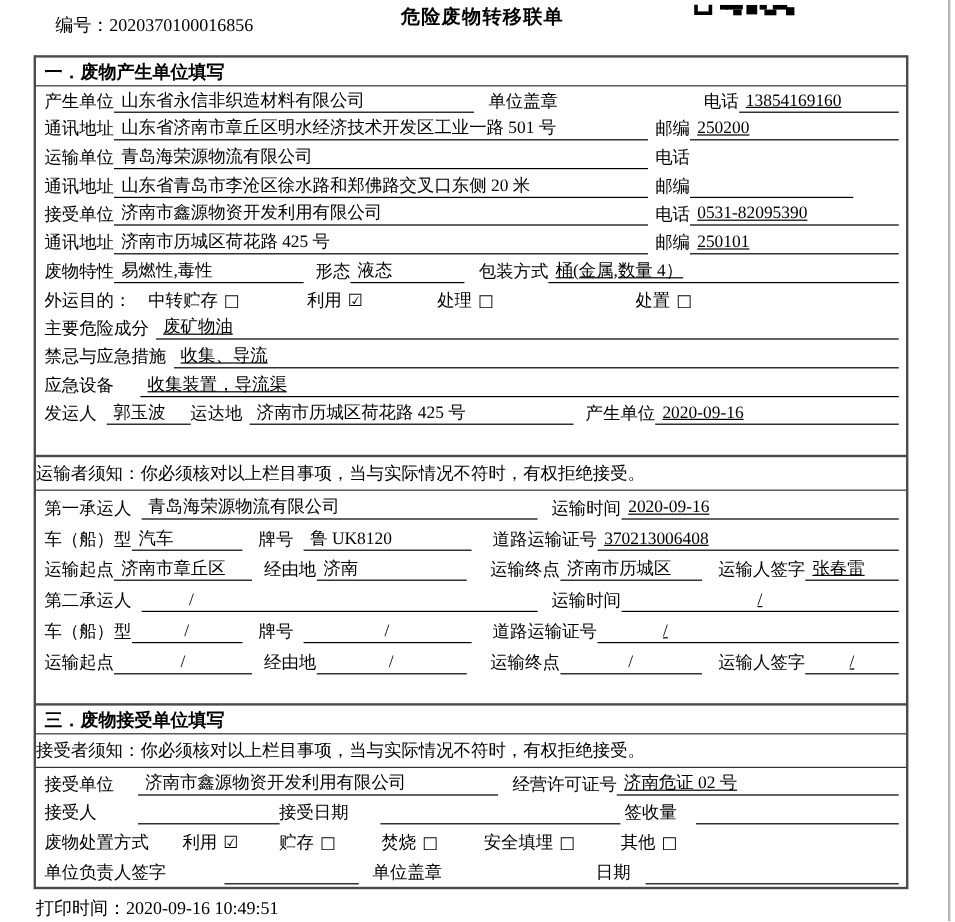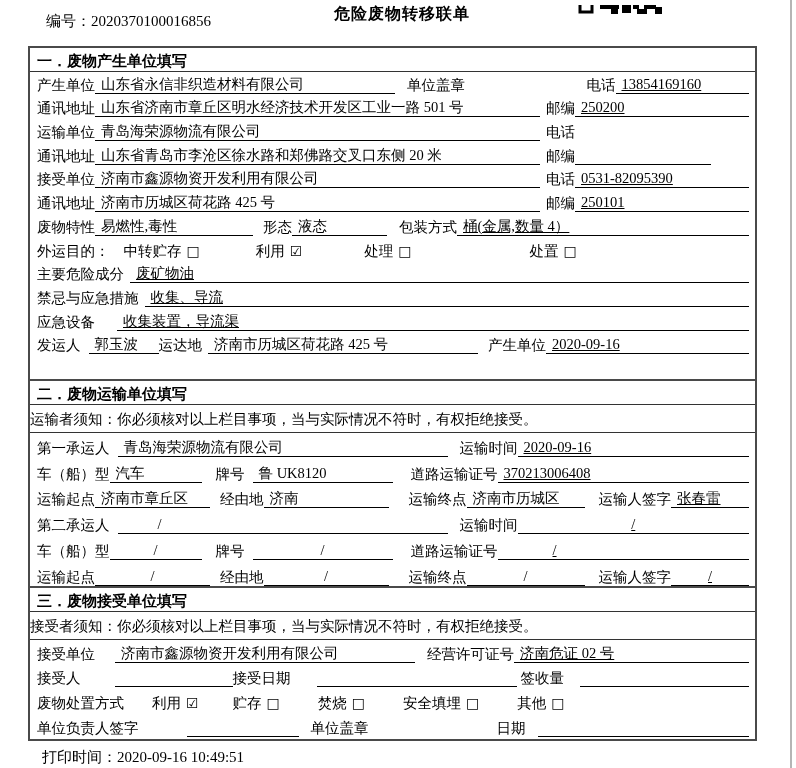--- a/index.html
+++ b/index.html
@@ -23,21 +23,21 @@
   .sec1 .row{height:23.7px;}
   .sec2 .row{height:25.8px;}
   .sec3 .row{height:24.7px;}
   .lbl{white-space:nowrap;line-height:18px;}
   .u{border-bottom:1px solid #000;padding:0 6px;line-height:18px;white-space:nowrap;overflow:hidden;box-sizing:border-box;}
   .grow{flex:1;text-decoration:underline;}
   .spacer{flex:1;}
   .ctr{text-align:center;}
   .cb{white-space:nowrap;line-height:18px;}
   .box{font-family:"DejaVu Sans",sans-serif;font-size:14px;padding-left:5px;}
-  .footer{position:absolute;left:42px;top:748px;font-size:15px;white-space:nowrap;font-family:Liberation Serif, serif;}
+  .footer{position:absolute;left:30px;top:748px;font-size:15px;white-space:nowrap;font-family:Liberation Serif, serif;}
 </style>
 </head>
 <body>
 
 <div class="page">
 
   <div class="window-edge"></div>
 
   <div class="serial"><span>编号：</span><span>2020370100016856</span></div>
 
@@ -142,21 +142,20 @@
         <span class="lbl">发运人</span>
         <span class="u" style="width:70px;margin-left:8px">郭玉波</span>
         <span class="lbl" style="">运达地</span>
         <span class="u" style="width:270px;margin-left:6px">济南市历城区荷花路 425 号</span>
         <span class="lbl" style="margin-left:10px">产生单位</span>
         <span class="u grow">2020-09-16</span>
       </div>
     </div>
 
     <div class="sec sec2">
-      <div class="sec-title">二．废物运输单位填写</div>
       <div class="notice">运输者须知：你必须核对以上栏目事项，当与实际情况不符时，有权拒绝接受。</div>
 
       <div class="row">
         <span class="lbl">第一承运人</span>
         <span class="u" style="width:330px;margin-left:8px">青岛海荣源物流有限公司</span>
         <span class="lbl" style="margin-left:12px">运输时间</span>
         <span class="u grow">2020-09-16</span>
       </div>
 
       <div class="row">

